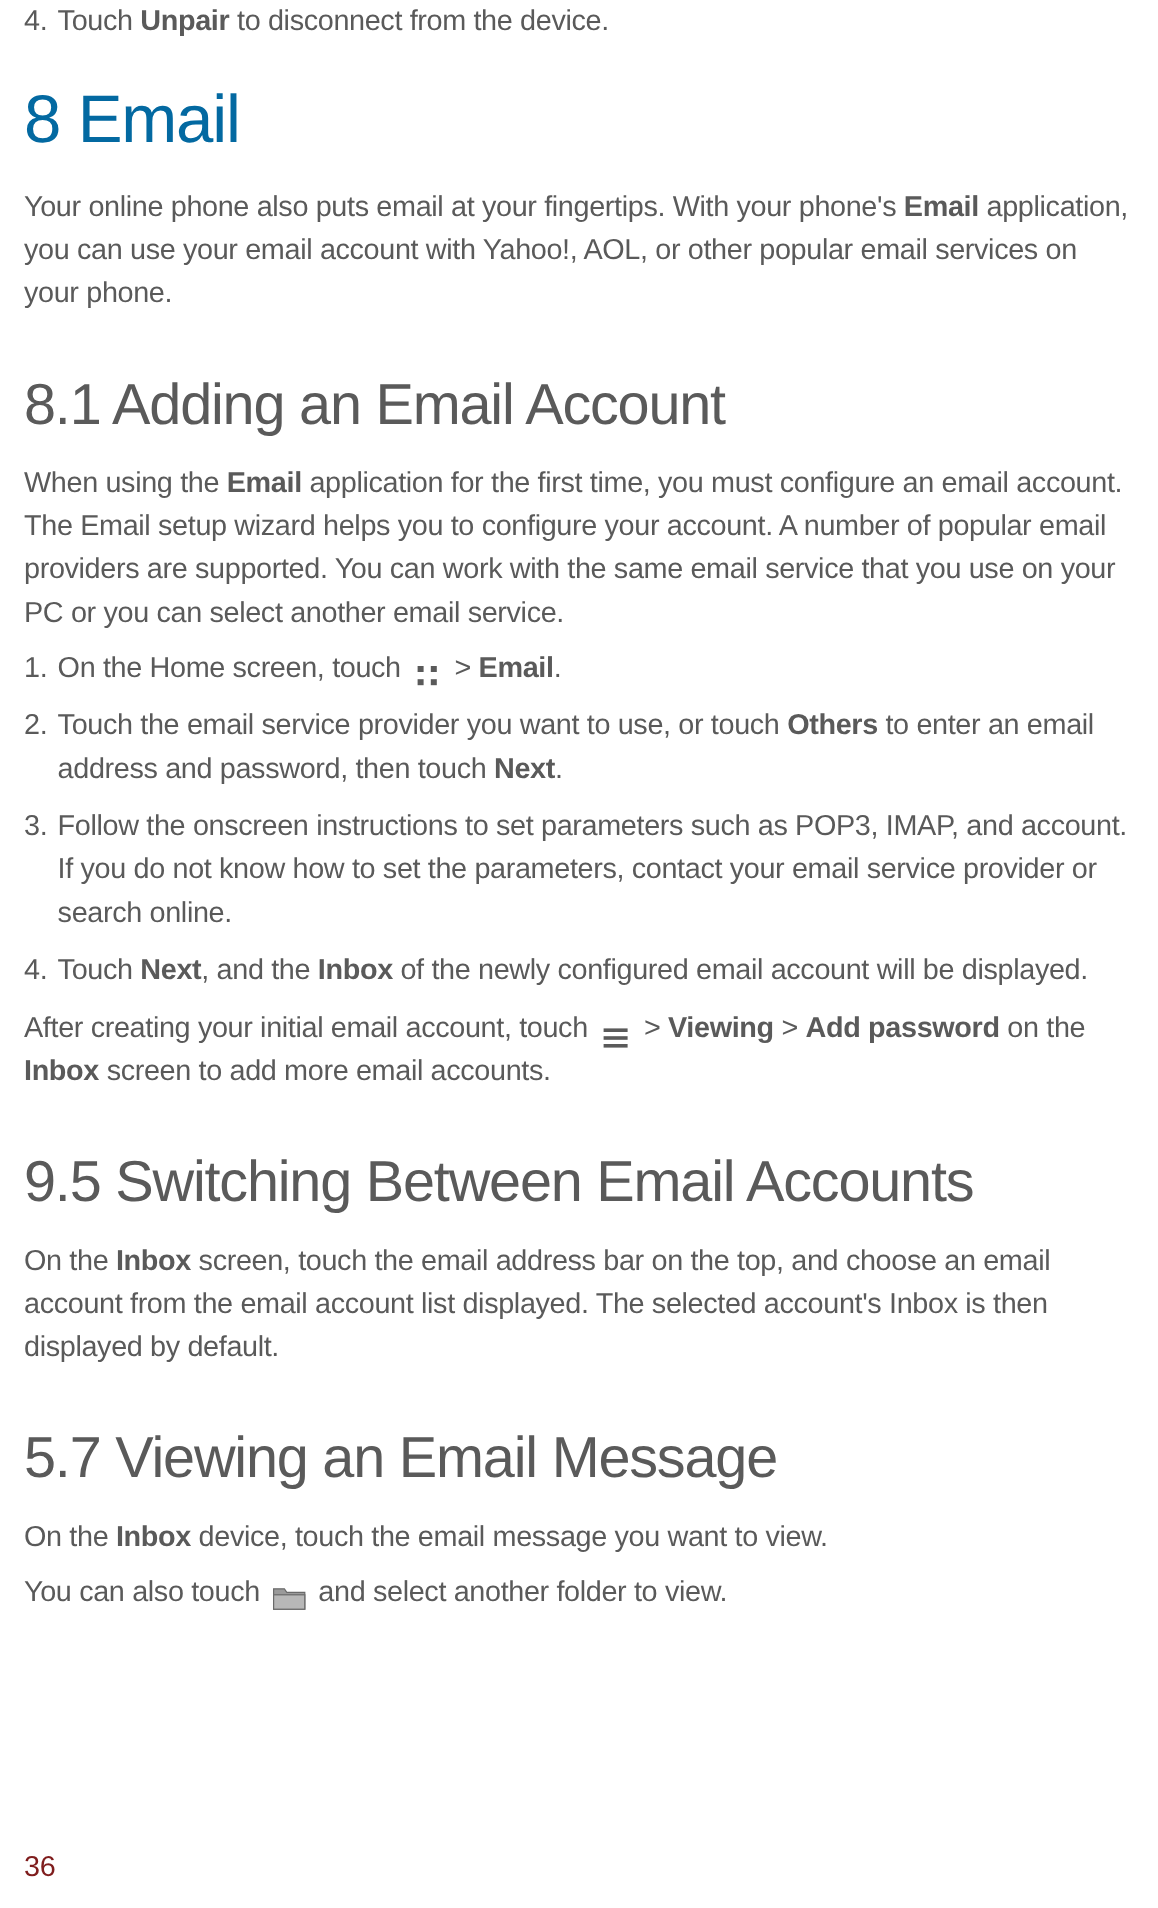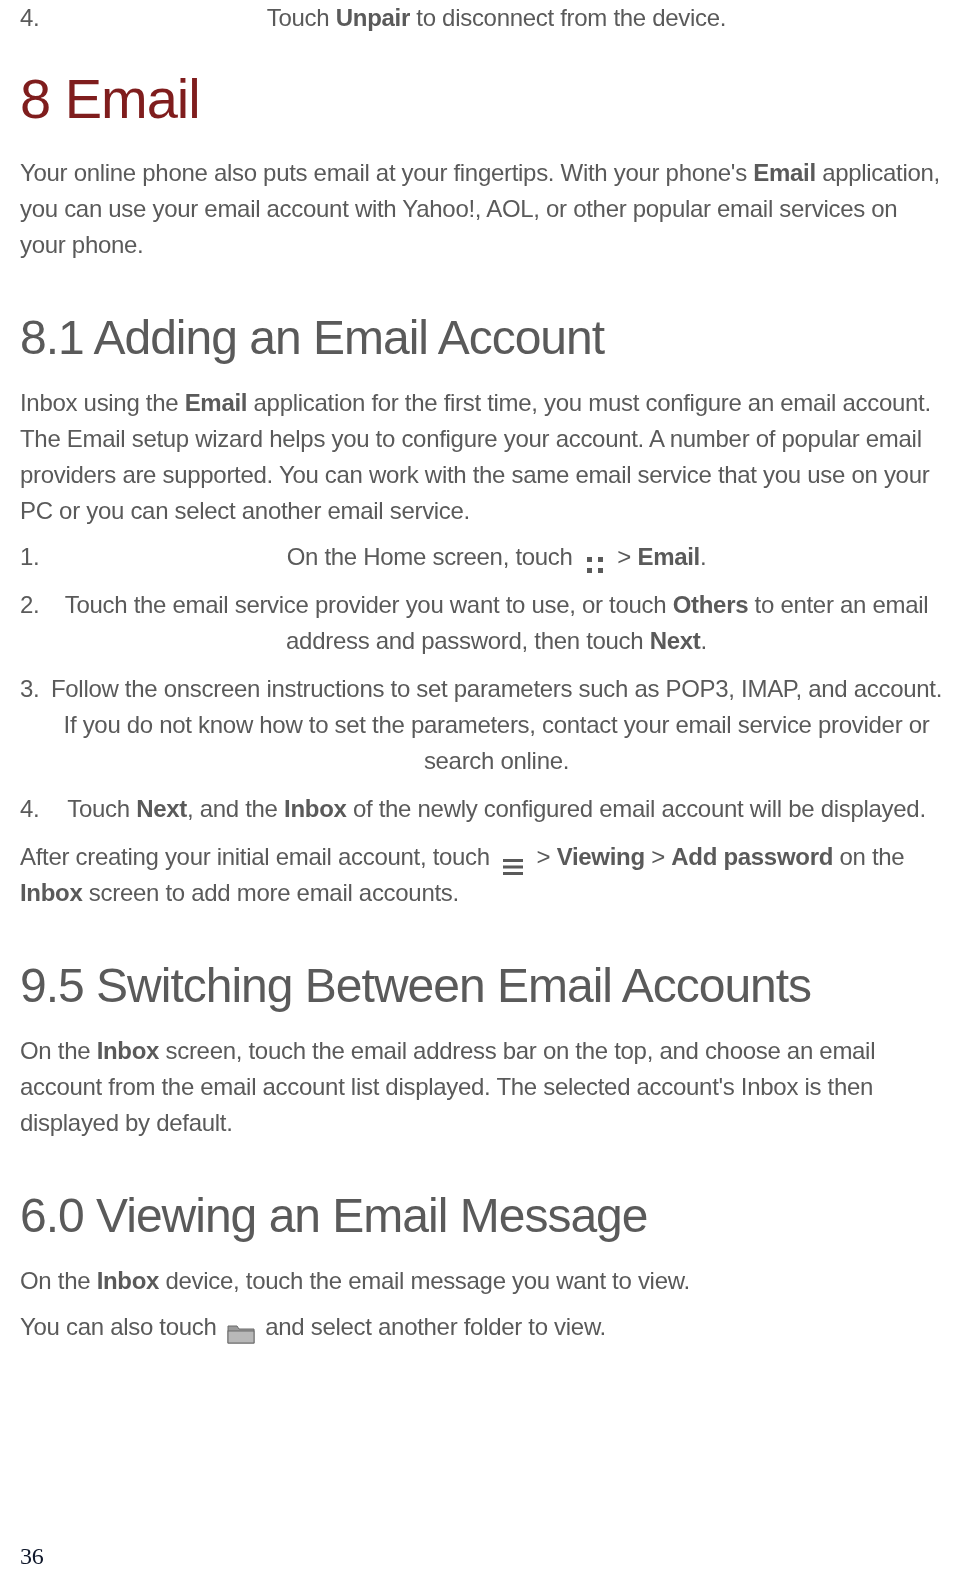--- a/index.html
+++ b/index.html
@@ -22,26 +22,25 @@
       line-height: 1.5;
       margin-bottom: 8px;
       display: flex;
     }
     .step-num {
       min-width: 28px;
       flex-shrink: 0;
     }
     .step-text {
       flex: 1;
-      text-align: center;
     }
     .chapter-heading {
       font-size: 56px;
       font-weight: normal;
-      color: #7f1d1d;
+      color: #0369a1;
       margin: 30px 0 24px 0;
       letter-spacing: -1px;
     }
     .section-heading {
       font-size: 48px;
       font-weight: normal;
       color: #5a5a5a;
       margin: 47px 0 20px 0;
       letter-spacing: -1px;
     }
@@ -72,22 +71,21 @@
       vertical-align: middle;
       width: 28px;
       height: 22px;
       margin: 0 4px;
     }
     .page-num {
       position: absolute;
       left: 20px;
       bottom: 20px;
       font-size: 24px;
-      color: #0f172a;
-      font-family: Liberation Serif, serif;
+      color: #7f1d1d;
     }
     .step-list {
       margin: 10px 0;
     }
     .step-list .step-line {
       margin-bottom: 12px;
     }
   </style>
 </head>
 <body>
@@ -101,21 +99,21 @@
 
 <h1 class="chapter-heading">8  Email</h1>
 
 <p class="body-text">
   <span>Your online phone also puts email at your fingertips. With your phone's </span><span class="bold">Email</span><span> application, you can use your email account with Yahoo!, AOL, or other popular email services on your phone.</span>
 </p>
 
 <h2 class="section-heading">8.1  Adding an Email Account</h2>
 
 <p class="body-text">
-  <span>Inbox using the </span><span class="bold">Email</span><span> application for the first time, you must configure an email account. The Email setup wizard helps you to configure your account. A number of popular email providers are supported. You can work with the same email service that you use on your PC or you can select another email service.</span>
+  <span>When using the </span><span class="bold">Email</span><span> application for the first time, you must configure an email account. The Email setup wizard helps you to configure your account. A number of popular email providers are supported. You can work with the same email service that you use on your PC or you can select another email service.</span>
 </p>
 
 <div class="step-list">
 
   <div class="step-line">
     <span class="step-num">1.</span>
     <span class="step-text">
       <span>On the Home screen, touch </span><span class="icon-apps"><svg viewBox="0 0 20 20">
             <rect x="2" y="2" width="5" height="5" fill="#5a5a5a"></rect>
             <rect x="13" y="2" width="5" height="5" fill="#5a5a5a"></rect>
@@ -152,21 +150,21 @@
         <rect x="1" y="14" width="20" height="3" fill="#5a5a5a"></rect>
       </svg></span><span> &gt; </span><span class="bold">Viewing</span><span> &gt; </span><span class="bold">Add password</span><span> on the </span><span class="bold">Inbox</span><span> screen to add more email accounts.</span>
 </p>
 
 <h2 class="section-heading">9.5  Switching Between Email Accounts</h2>
 
 <p class="body-text">
   <span>On the </span><span class="bold">Inbox</span><span> screen, touch the email address bar on the top, and choose an email account from the email account list displayed. The selected account's Inbox is then displayed by default.</span>
 </p>
 
-<h2 class="section-heading">6.0  Viewing an Email Message</h2>
+<h2 class="section-heading">5.7  Viewing an Email Message</h2>
 
 <p class="body-text">
   <span>On the </span><span class="bold">Inbox</span><span> device, touch the email message you want to view.</span>
 </p>
 
 <p class="body-text">
   <span>You can also touch </span><span class="icon-folder"><svg viewBox="0 0 28 22">
         <path d="M 1 4 L 10 4 L 12 7 L 27 7 L 27 21 L 1 21 Z" fill="#9a9a9a" stroke="#6a6a6a" stroke-width="1"></path>
         <rect x="1" y="9" width="26" height="12" fill="#b8b8b8" stroke="#6a6a6a" stroke-width="1"></rect>
       </svg></span><span> and select another folder to view.</span>

